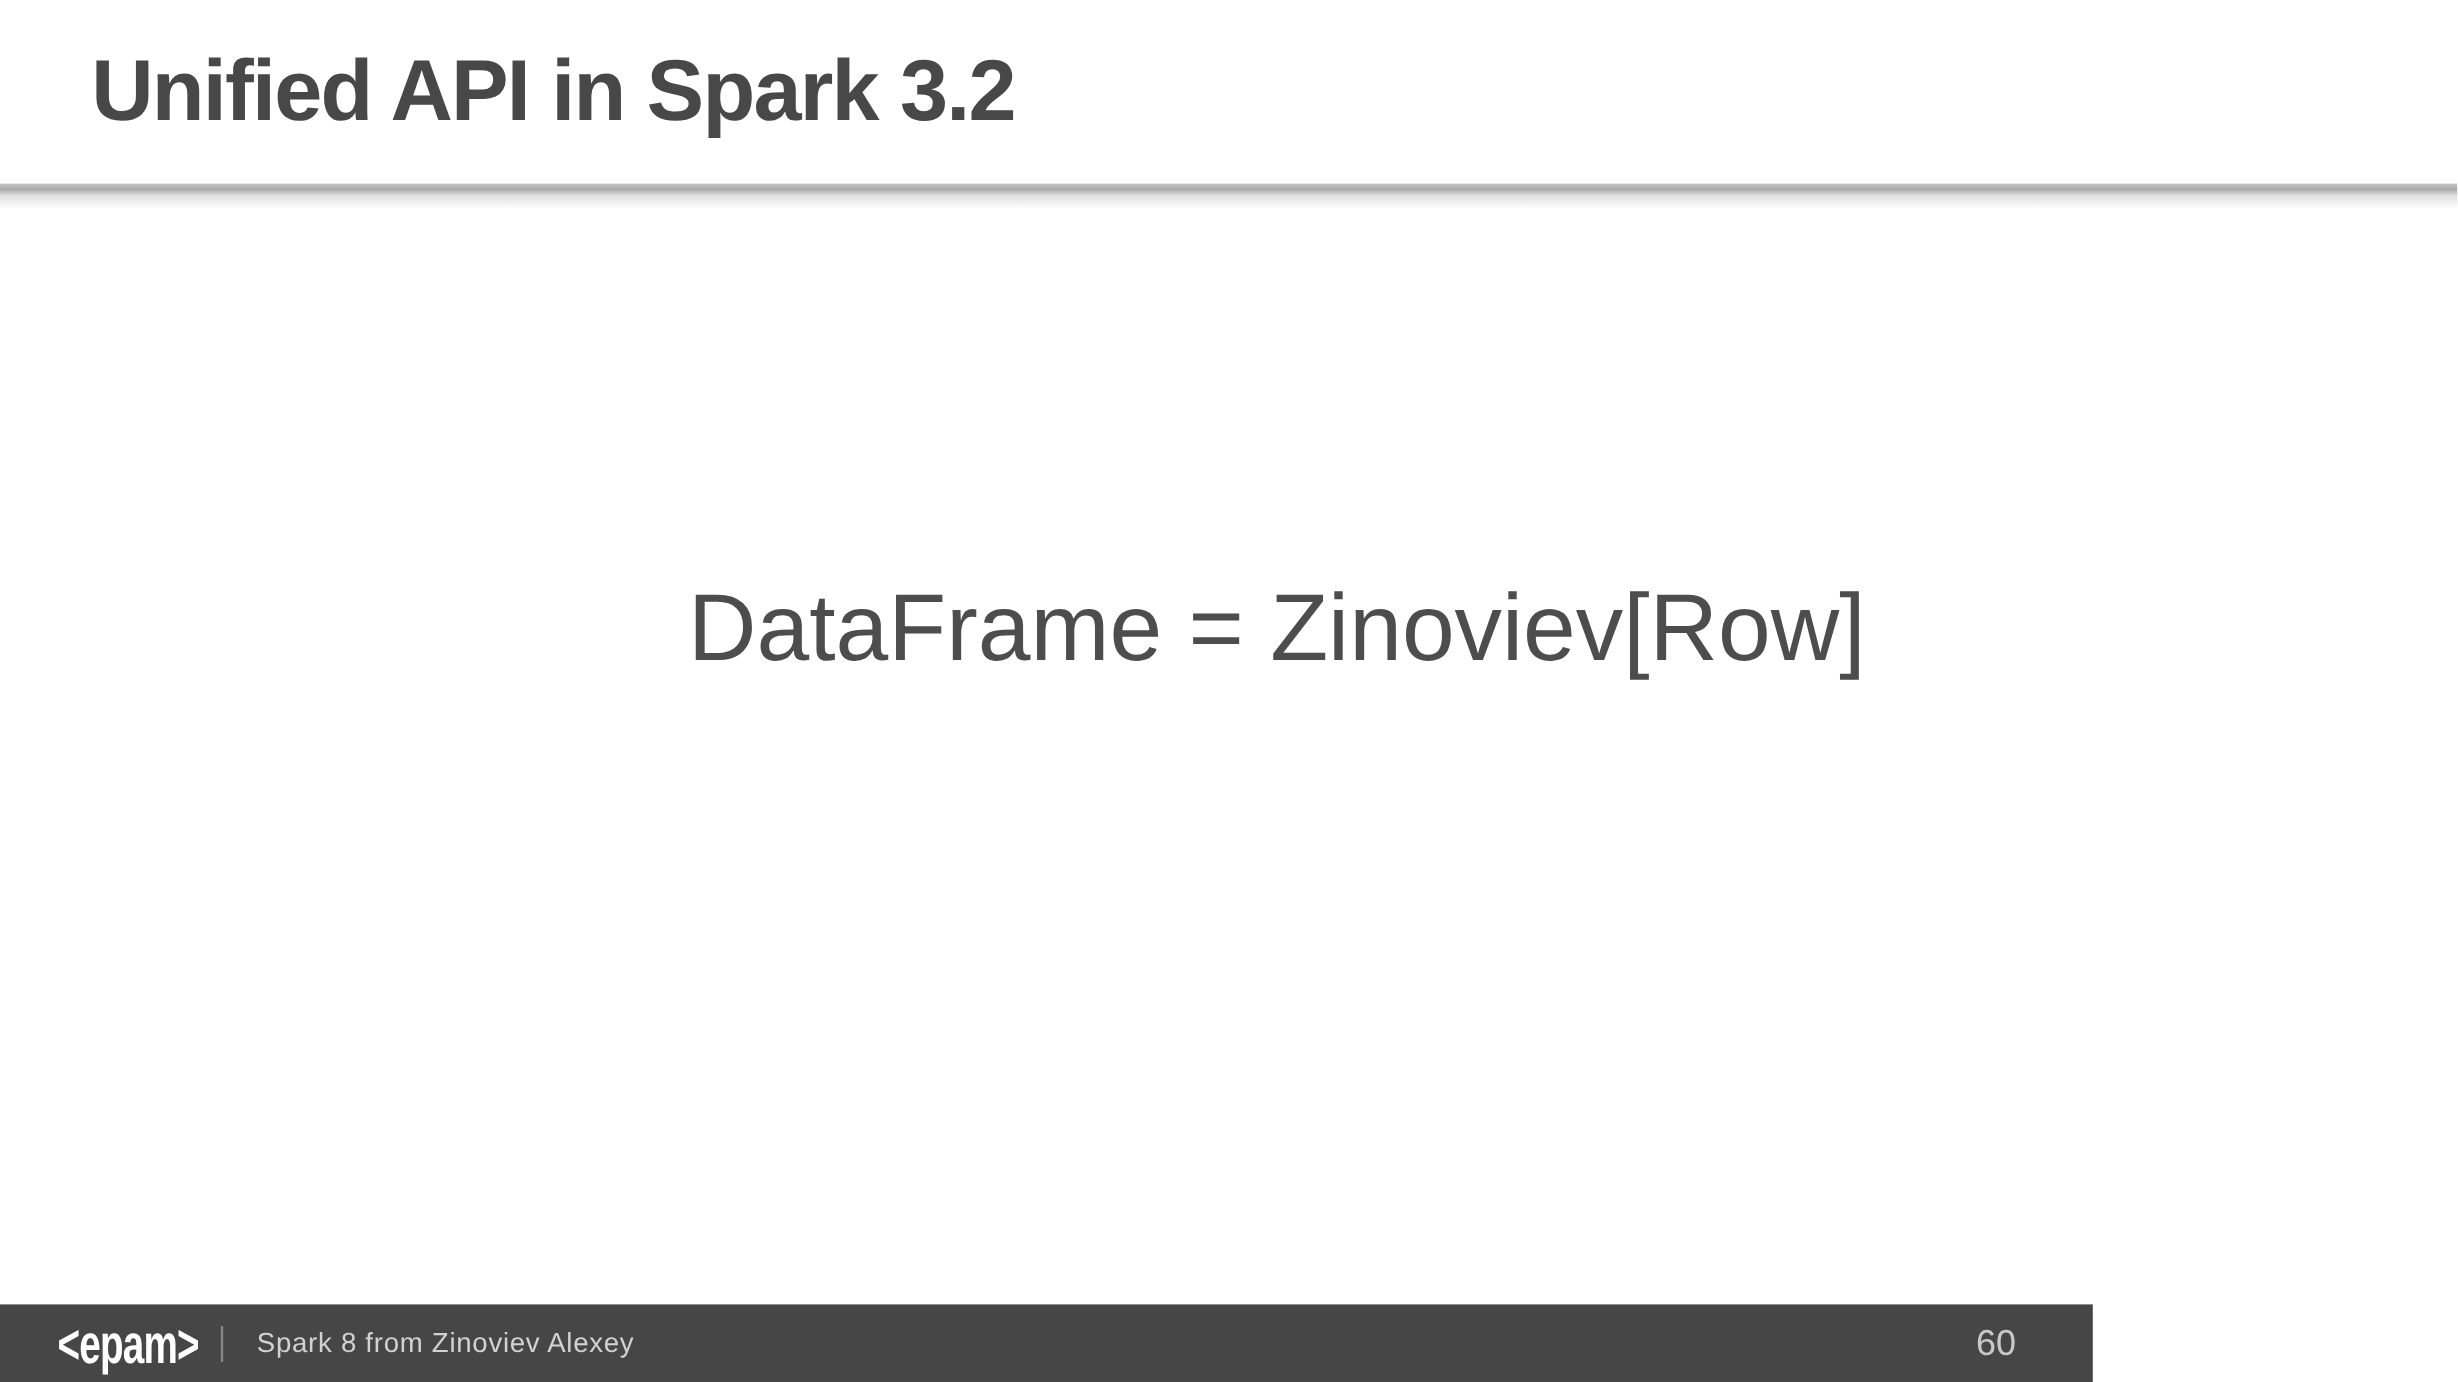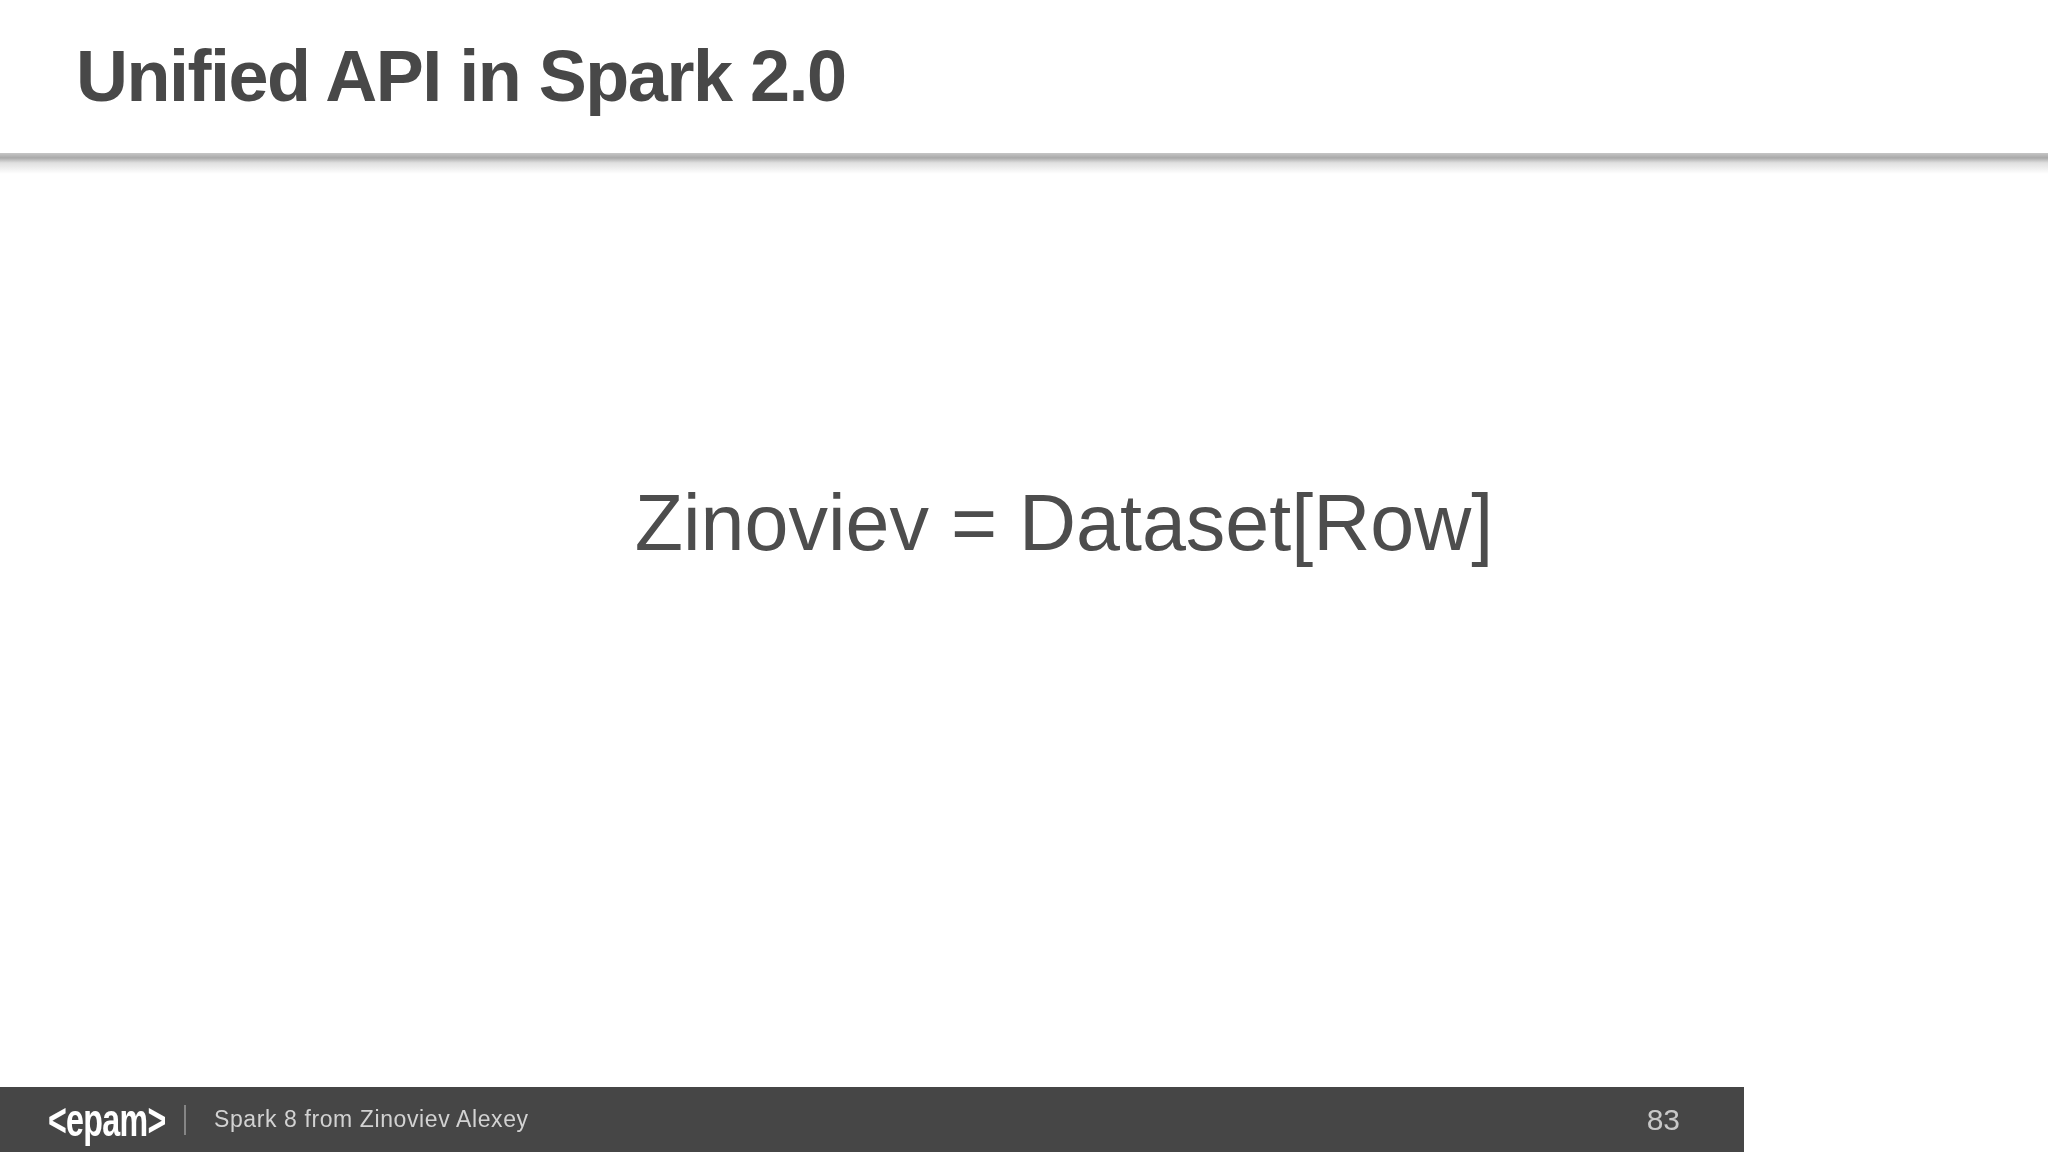--- a/index.html
+++ b/index.html
@@ -122,30 +122,30 @@
     margin-right: 64px;
     font-size: 30px;
     color: var(--page-number-text, #c8c8c8);
   }
 </style>
 </head>
 <body>
 
 <div class="slide">
 
-  <h1 class="title">Unified API in Spark 2.0</h1>
+  <h1 class="title">Unified API in Spark 3.2</h1>
 
   <div class="divider"></div>
 
   <div class="content">
-    <p class="statement">Zinoviev = Dataset[Row]</p>
+    <p class="statement">DataFrame = Zinoviev[Row]</p>
   </div>
 
   <footer class="footer">
     <span class="logo-wrap">
       <span class="logo">&lt;epam&gt;</span>
     </span>
     <span class="separator"></span>
     <span class="credit">Spark 8 from Zinoviev Alexey</span>
-    <span class="page-number">83</span>
+    <span class="page-number">60</span>
   </footer>
 
 </div>
 
 </body></html>

